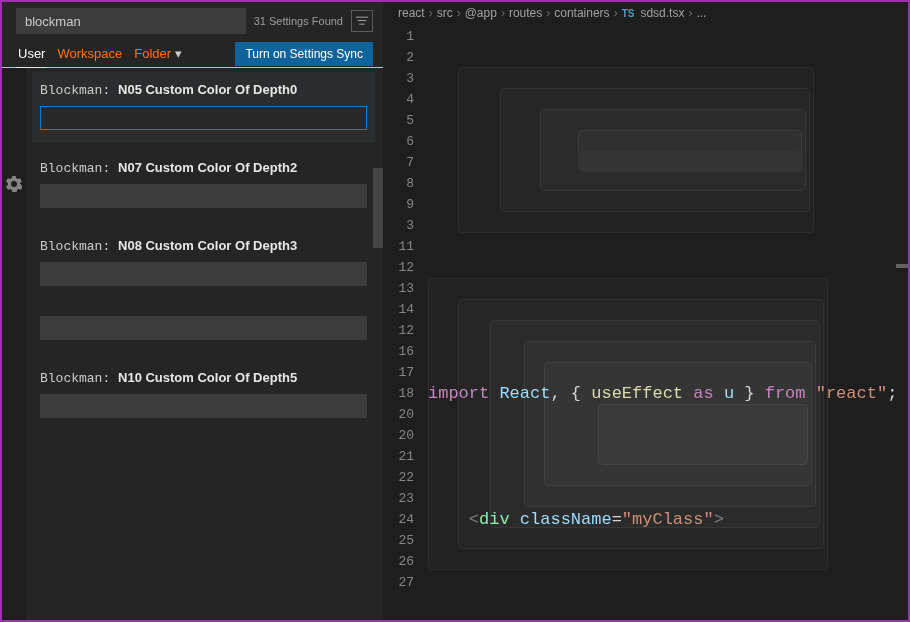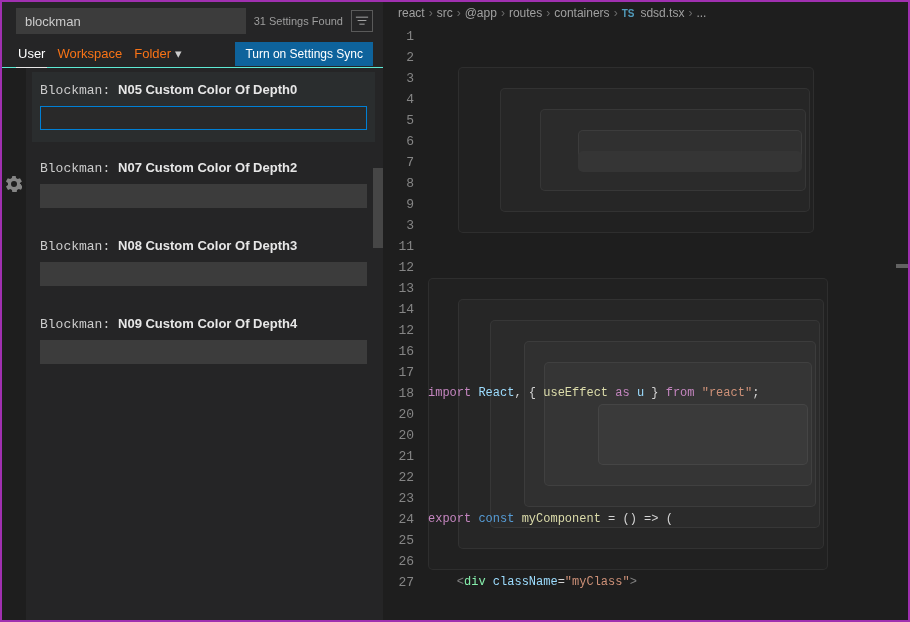--- a/index.html
+++ b/index.html
@@ -150,21 +150,21 @@
   padding-right: 14px;
   font-family: Consolas, "Courier New", monospace;
   font-size: 13px;
   line-height: 21px;
   padding-top: 2px;
   user-select: none;
 }
 .code {
   flex: 1;
   font-family: Consolas, "Courier New", monospace;
-  font-size: 12px;
+  font-size: 17px;
   line-height: 21px;
   padding-top: 2px;
   white-space: pre;
   position: relative;
 }
 .line { height: 21px; position: relative; }
 .line > span.textline { position: relative; z-index: 2; }
 
 
 .kw { color: #c586c0; }
@@ -221,21 +221,22 @@
         <svg viewBox="0 0 16 16">
             <path d="M8 5a3 3 0 100 6 3 3 0 000-6zm7 3a7 7 0 01-.1 1l2 1.5-1.9 3.3-2.3-.9a7 7 0 01-1.7 1l-.3 2.4H6.3L6 14a7 7 0 01-1.7-1l-2.3.9L0 10.5l2-1.5A7 7 0 012 8l-.1-1L-.1 5.5 1.8 2.2l2.3.9a7 7 0 011.7-1L6.3 0h3.4l.3 2.1a7 7 0 011.7 1l2.3-.9 1.9 3.3-2 1.5.1 1z"></path>
           </svg>
       </div>
       <div class="settings-main">
         <div class="settings-list" id="settings-list" style="position:relative">
           <div class="scrollbar-v"></div>
         <div class="setting-item focused"><div class="setting-title"><span class="prefix">Blockman: </span><span class="name">N05 Custom Color Of Depth0</span></div><input class="setting-input" style=""></div>
             <div class="setting-item"><div class="setting-title"><span class="prefix">Blockman: </span><span class="name">N07 Custom Color Of Depth2</span></div><input class="setting-input" style=""></div>
             <div class="setting-item"><div class="setting-title"><span class="prefix">Blockman: </span><span class="name">N08 Custom Color Of Depth3</span></div><input class="setting-input" style=""></div>
-            <div class="setting-item"><div class="setting-title"><span class="prefix">Blockman: </span><span class="name">N09 Custom Color Of Depth4</span></div><input class="setting-input" style=""></div>
+            <div class="setting-item"><input class="setting-input" style=""></div>
+            <div class="setting-item"><div class="setting-title"><span class="prefix">Blockman: </span><span class="name">N10 Custom Color Of Depth5</span></div><input class="setting-input" style=""></div>
           </div>
       </div>
     </div>
   </div>
 
   <div class="editor-panel">
     <div class="breadcrumb">
       <span>react</span>
         <span class="sep">›</span>
       <span>src</span>
@@ -292,21 +293,20 @@
 
         <div class="block bz d1" style="top:254px;left:0px;width:400px;height:292px"></div>
         <div class="block bz d2" style="top:275px;left:30px;width:366px;height:250px"></div>
         <div class="block bz d3" style="top:296px;left:62px;width:330px;height:208px"></div>
         <div class="block bz d4" style="top:317px;left:96px;width:292px;height:166px"></div>
         <div class="block bz d5" style="top:338px;left:116px;width:268px;height:124px"></div>
         <div class="block bz d6" style="top:380px;left:170px;width:210px;height:61px"></div>
 
         <div class="line"><span class="textline"><span class="kw">import</span> <span class="id">React</span><span class="pn">, { </span><span class="fn">useEffect</span> <span class="kw">as</span> <span class="id">u</span><span class="pn"> } </span><span class="kw">from</span> <span class="str">"react"</span><span class="pn">;</span></span></div>
         <div class="line"></div>
-        <div class="line"><span class="textline"><span class="kw">export</span> <span class="cnst">const</span> <span class="fn">myComponent</span><span class="pn"> = () =&gt; (</span></span></div>
         <div class="line"><span class="textline">    <span class="tagbr">&lt;</span><span class="tag">div</span> <span class="attr">className</span><span class="pn">=</span><span class="str">"myClass"</span><span class="tagbr">&gt;</span></span></div>
         
         
         
         
         
         
         
         
         

